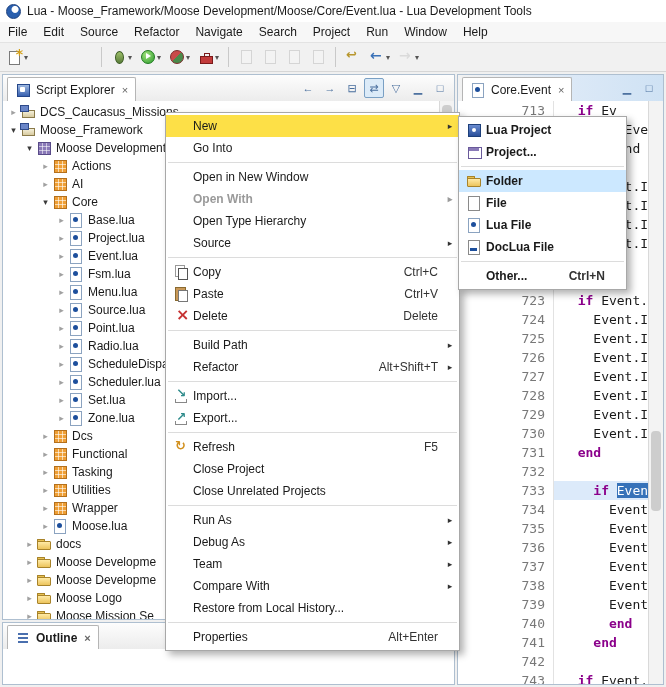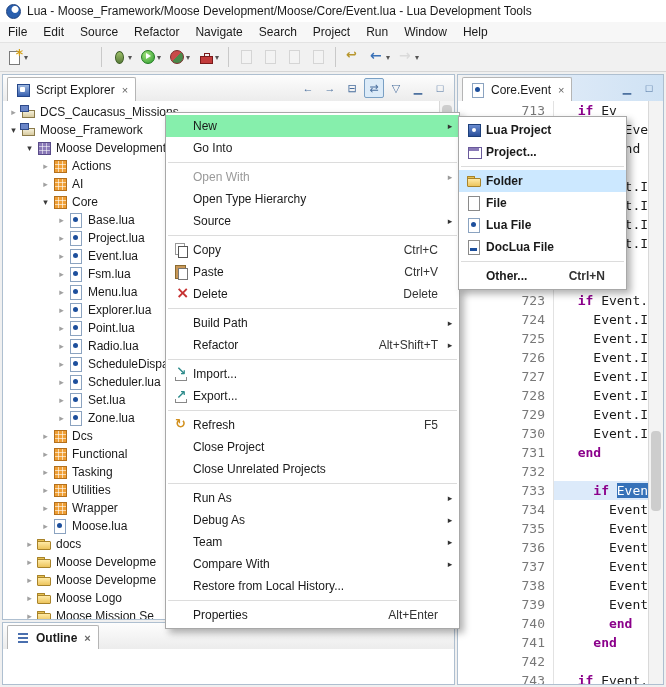--- a/index.html
+++ b/index.html
@@ -130,22 +130,22 @@
   .cmenu{position:absolute;background:#ffffff;border:1px solid #a8a8a8;box-shadow:4px 4px 7px rgba(0,0,0,.3);
          padding:2px 0;z-index:10;box-sizing:border-box;}
   .cmenu.main{left:165px;top:112px;width:295px;}
   .cmenu.sub{left:458px;top:116px;width:169px;z-index:11;font-weight:bold;}
   .mrow{height:22px;display:flex;align-items:center;padding:0 3px;}
   .mrow .mic{width:24px;flex:none;display:flex;justify-content:center;align-items:center;}
   .mrow .mlabel{flex:1;white-space:nowrap;}
   .mrow .mshort{color:#333;margin:0 6px;white-space:nowrap;}
   .mrow .marrow{width:12px;text-align:center;font-size:9px;color:#333;flex:none;}
   .mrow.hl{background:#cce8ff;}
-  .mrow.hl-open{background:#86efac;justify-content:space-between;}
-  .mrow.disabled .mlabel,.mrow.disabled .marrow{color:#9a9a9a;}
+  .mrow.hl-open{background:#fde047;justify-content:space-between;}
+  .mrow.disabled .mlabel,.mrow.disabled .marrow{color:#9a9a9a;font-weight:bold;}
   .msep{height:1px;background:#dcdcdc;margin:3px 2px;}
 </style>
 </head>
 <body>
 
 <div id="app">
 
   <div class="titlebar">
     <span class="ic ic-app"></span>
     <span class="title-text">Lua - Moose_Framework/Moose Development/Moose/Core/Event.lua - Lua Development Tools</span>
@@ -290,21 +290,21 @@
           <span class="tlabel">Fsm.lua</span>
         </div>
         <div class="trow" style="padding-left: 52px;">
           <span class="chev">▸</span>
           <span class="ic ic-lua"></span>
           <span class="tlabel">Menu.lua</span>
         </div>
         <div class="trow" style="padding-left: 52px;">
           <span class="chev">▸</span>
           <span class="ic ic-lua"></span>
-          <span class="tlabel">Explorer.lua</span>
+          <span class="tlabel">Source.lua</span>
         </div>
         <div class="trow" style="padding-left: 52px;">
           <span class="chev">▸</span>
           <span class="ic ic-lua"></span>
           <span class="tlabel">Point.lua</span>
         </div>
         <div class="trow" style="padding-left: 52px;">
           <span class="chev">▸</span>
           <span class="ic ic-lua"></span>
           <span class="tlabel">Radio.lua</span>
@@ -549,20 +549,25 @@
         <span class="mic"></span>
         <span class="mlabel">New</span>
         <span class="marrow">▸</span>
       </div>
       <div class="mrow">
         <span class="mic"></span>
         <span class="mlabel">Go Into</span>
         <span class="marrow"></span>
       </div>
       <div class="msep"></div>
+      <div class="mrow">
+        <span class="mic"></span>
+        <span class="mlabel">Open in New Window</span>
+        <span class="marrow"></span>
+      </div>
       <div class="mrow disabled">
         <span class="mic"></span>
         <span class="mlabel">Open With</span>
         <span class="marrow">▸</span>
       </div>
       <div class="mrow">
         <span class="mic"></span>
         <span class="mlabel">Open Type Hierarchy</span>
         <span class="marrow"></span>
       </div>

